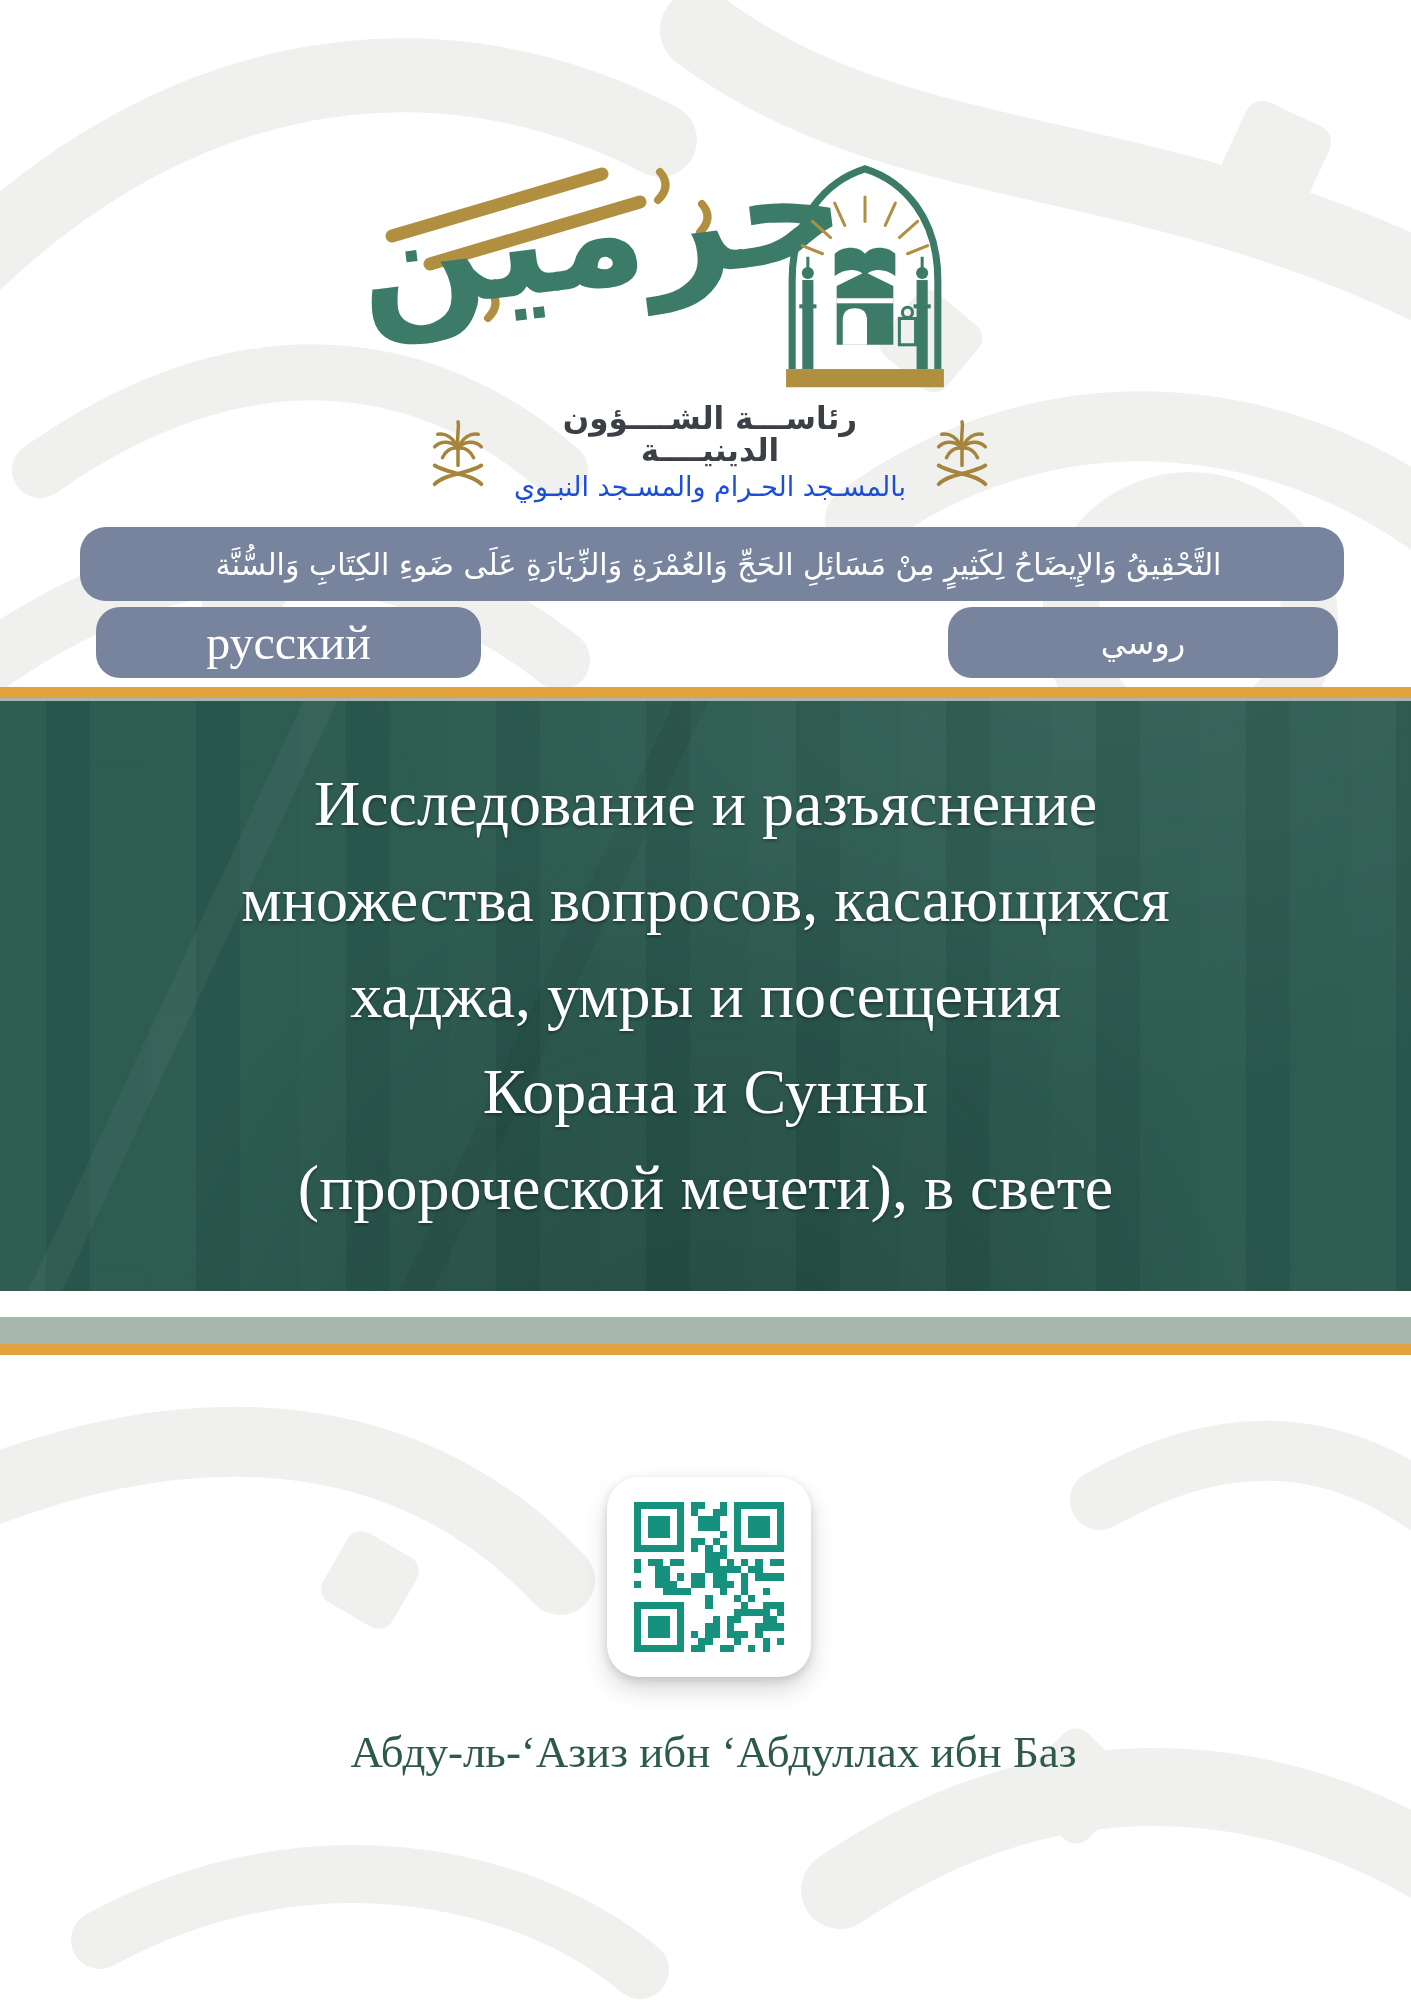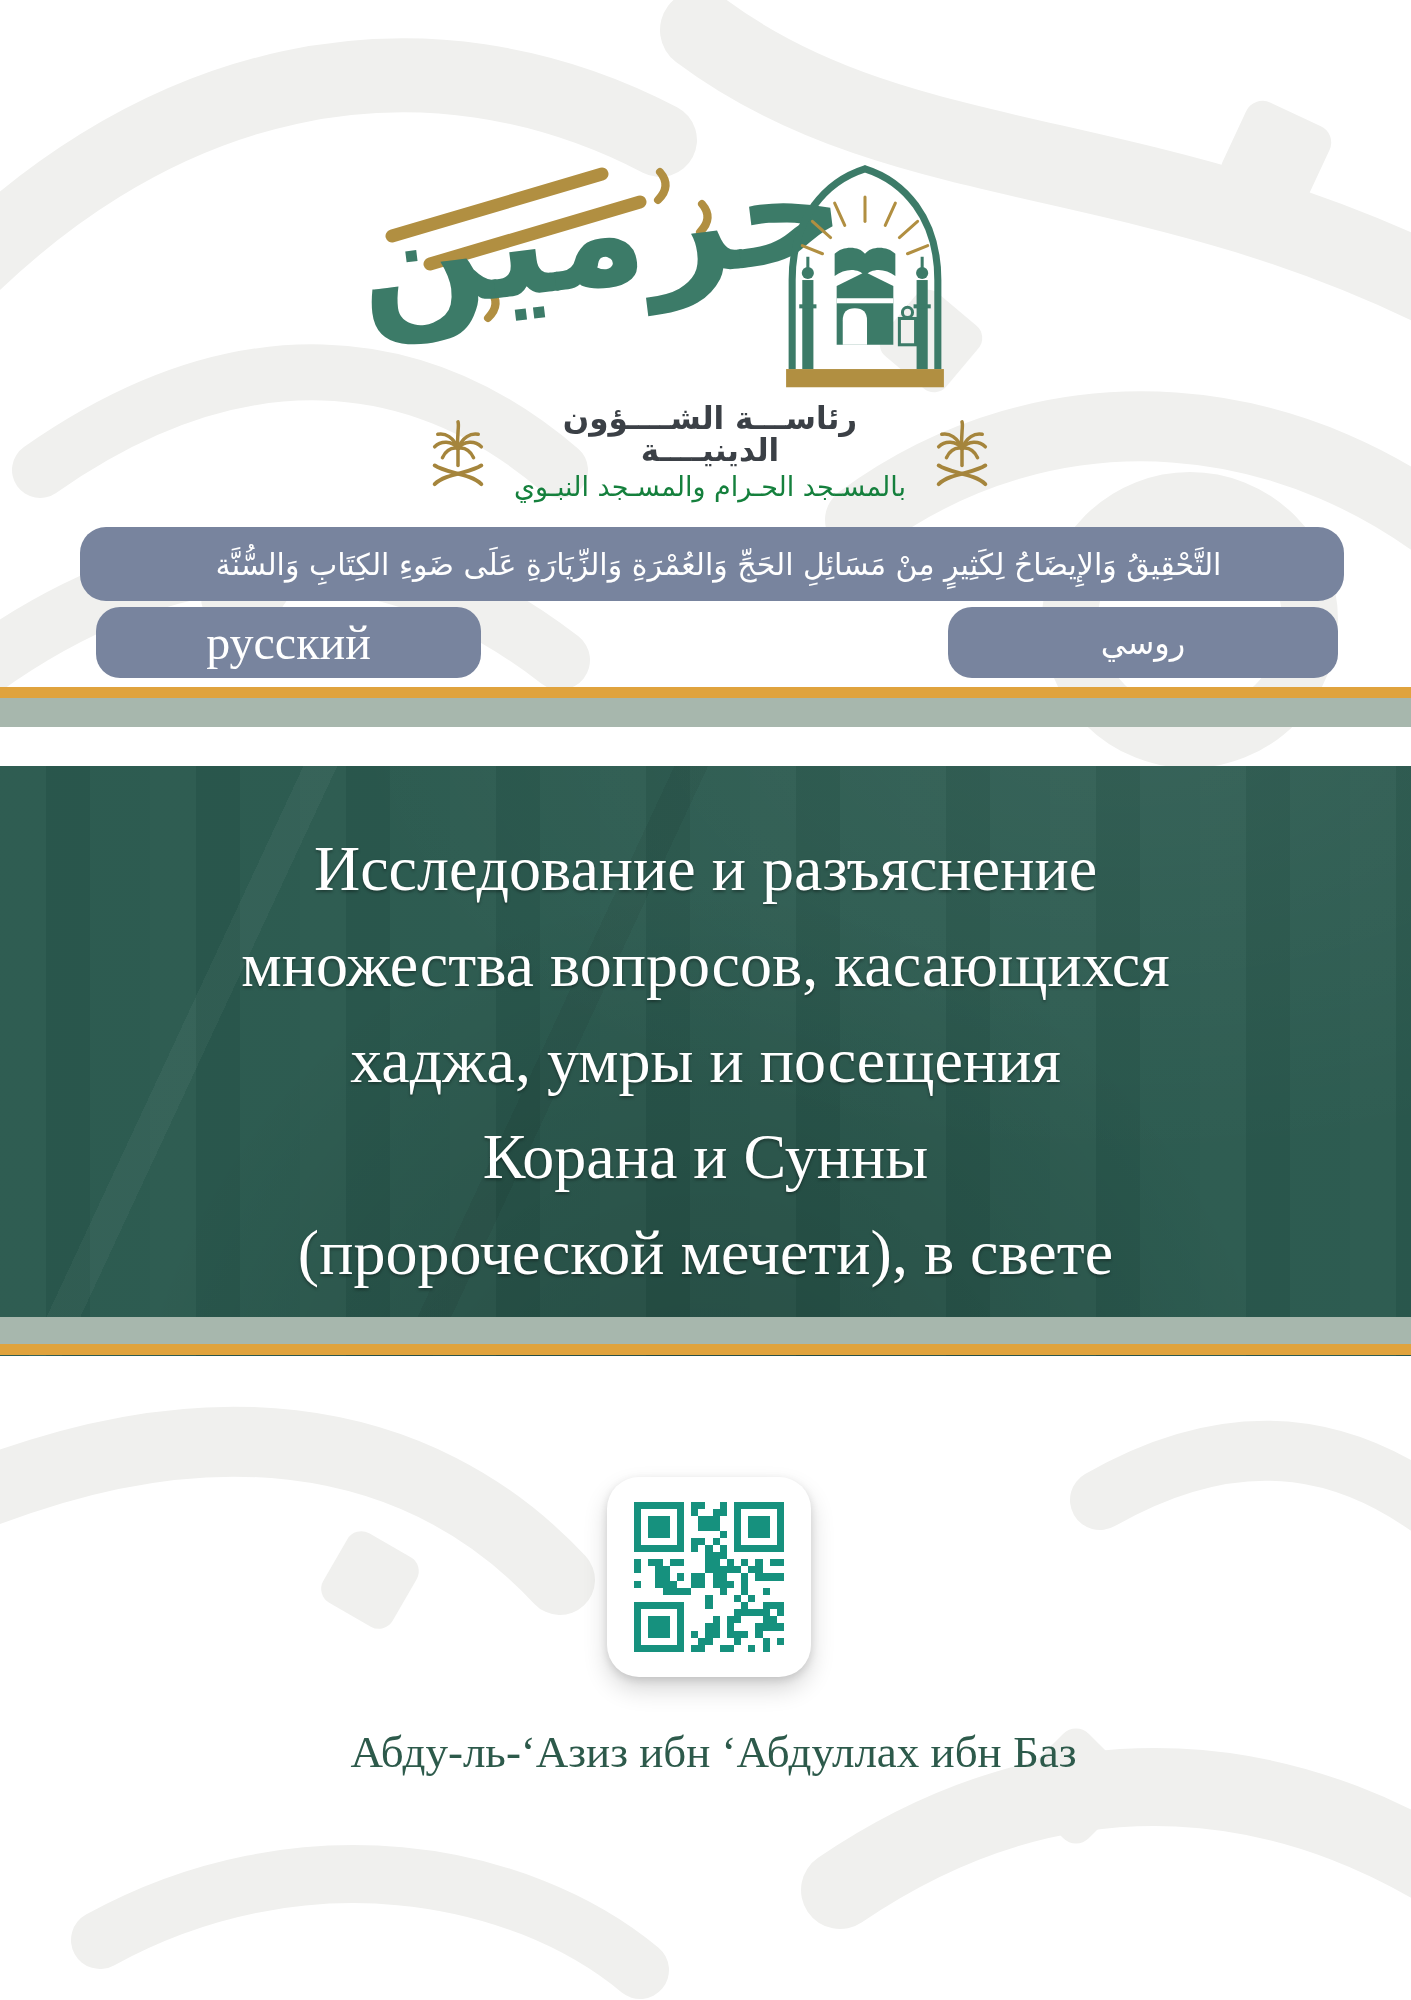--- a/index.html
+++ b/index.html
@@ -18,39 +18,39 @@
   .em-g-s{stroke:var(--logo-green,#3c7b68);fill:none;}
   .em-g-f{fill:var(--logo-green,#3c7b68);}
   .em-au-s{stroke:var(--logo-gold,#b18f41);fill:none;stroke-linecap:round;}
   .em-au-f{fill:var(--logo-gold,#b18f41);}
 
   .org-caption{position:absolute;left:430px;top:402px;width:560px;z-index:2;display:flex;align-items:center;justify-content:center;gap:16px;}
   .palm{width:56px;height:72px;flex:0 0 auto;}
   .palm-s{stroke:var(--palm-gold,#a5853c);fill:none;stroke-linecap:round;}
   .org-lines{text-align:center;direction:rtl;}
   .org-line1{font-size:31px;font-weight:bold;color:var(--caption-dark,#3b4046);line-height:32px;}
-  .org-line2{font-size:27px;color:#15803d;line-height:34px;margin-top:4px;}
+  .org-line2{font-size:27px;color:#1d4ed8;line-height:34px;margin-top:4px;}
 
   
   .title-band{position:absolute;left:80px;top:527px;width:1251px;height:74px;z-index:2;background:var(--slate,#78849e);border-radius:26px;display:flex;align-items:center;justify-content:center;overflow:hidden;padding-left:13px;}
   .title-band-text{direction:rtl;white-space:nowrap;color:#fff;font-size:30px;}
 
   
   .badge{position:absolute;top:607px;height:71px;z-index:2;background:var(--slate,#78849e);border-radius:24px;display:flex;align-items:center;justify-content:center;color:#fff;}
   .badge-ru{left:96px;width:385px;font-family:"Liberation Serif",serif;font-size:48px;}
   .badge-ar{left:948px;width:390px;font-size:32px;direction:rtl;}
 
   
   .stripe{position:absolute;left:0;width:100%;z-index:1;}
   .gold-top{top:687px;height:11px;background:var(--gold-stripe,#e0a33d);}
   .sage-top{top:698px;height:29px;background:var(--sage-stripe,#a7b7ad);}
   .sage-bottom{top:1317px;height:27px;background:var(--sage-stripe,#a7b7ad);}
   .gold-bottom{top:1344px;height:11px;background:var(--gold-stripe,#e0a33d);}
 
-  .banner{position:absolute;left:0;top:766px;width:100%;height:590px;z-index:1;background:var(--banner-green,#2a594e);}
+  .banner{position:absolute;left:0;top:701px;width:100%;height:590px;z-index:1;background:var(--banner-green,#2a594e);}
   .banner::before{content:"";position:absolute;inset:0;
     background:
       repeating-linear-gradient(90deg, rgba(255,255,255,0.025) 0 46px, rgba(0,0,0,0.03) 46px 90px, rgba(255,255,255,0.015) 90px 150px),
       linear-gradient(115deg, transparent 0 18%, rgba(255,255,255,0.04) 18% 20%, transparent 20% 40%, rgba(0,0,0,0.06) 40% 42%, transparent 42%),
       radial-gradient(ellipse at 50% 130%, rgba(0,0,0,0.20), transparent 60%),
       radial-gradient(ellipse at 80% -10%, rgba(255,255,255,0.05), transparent 50%);}
   .banner-title{position:relative;z-index:2;height:100%;display:flex;flex-direction:column;align-items:center;justify-content:center;}
   .banner-line{color:#ffffff;font-family:"Liberation Serif",serif;font-size:64px;line-height:96px;text-align:center;text-shadow:0 2px 3px rgba(0,0,0,0.35);white-space:nowrap;}
 
   

